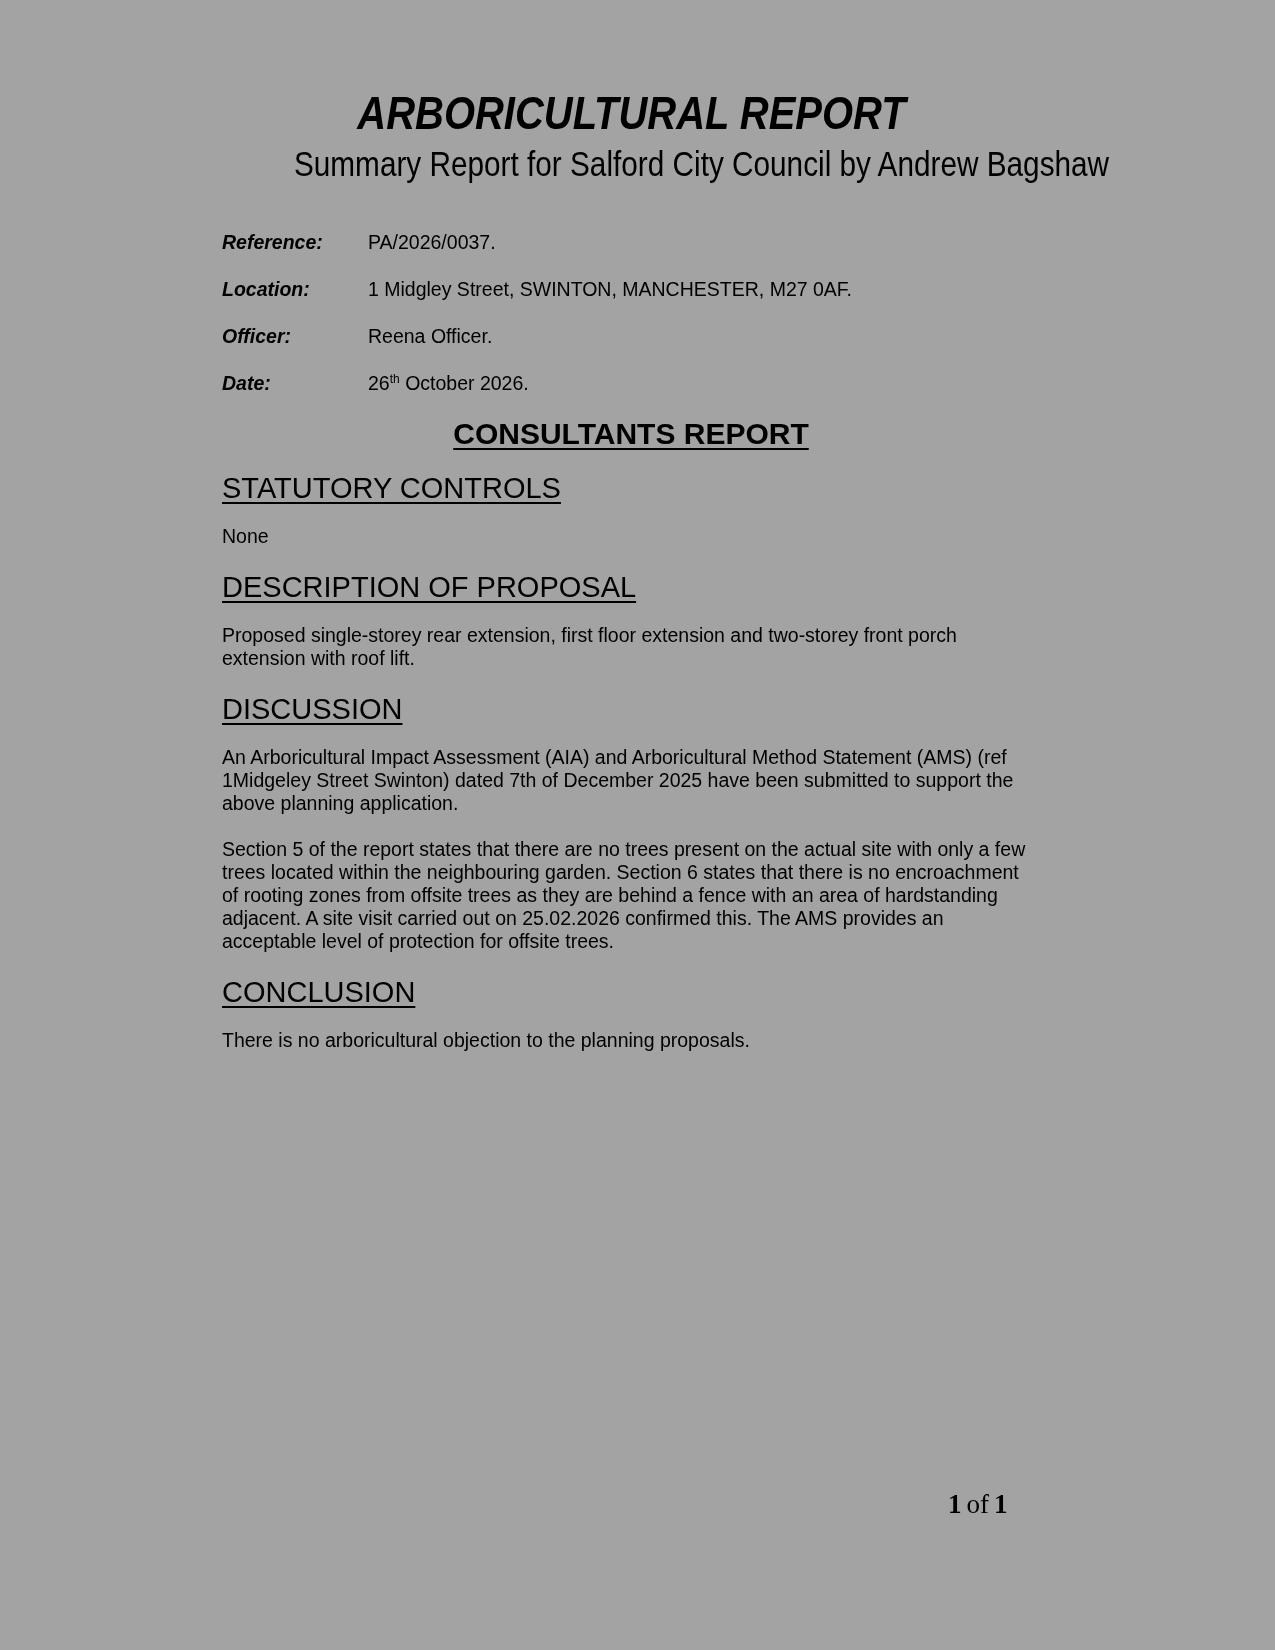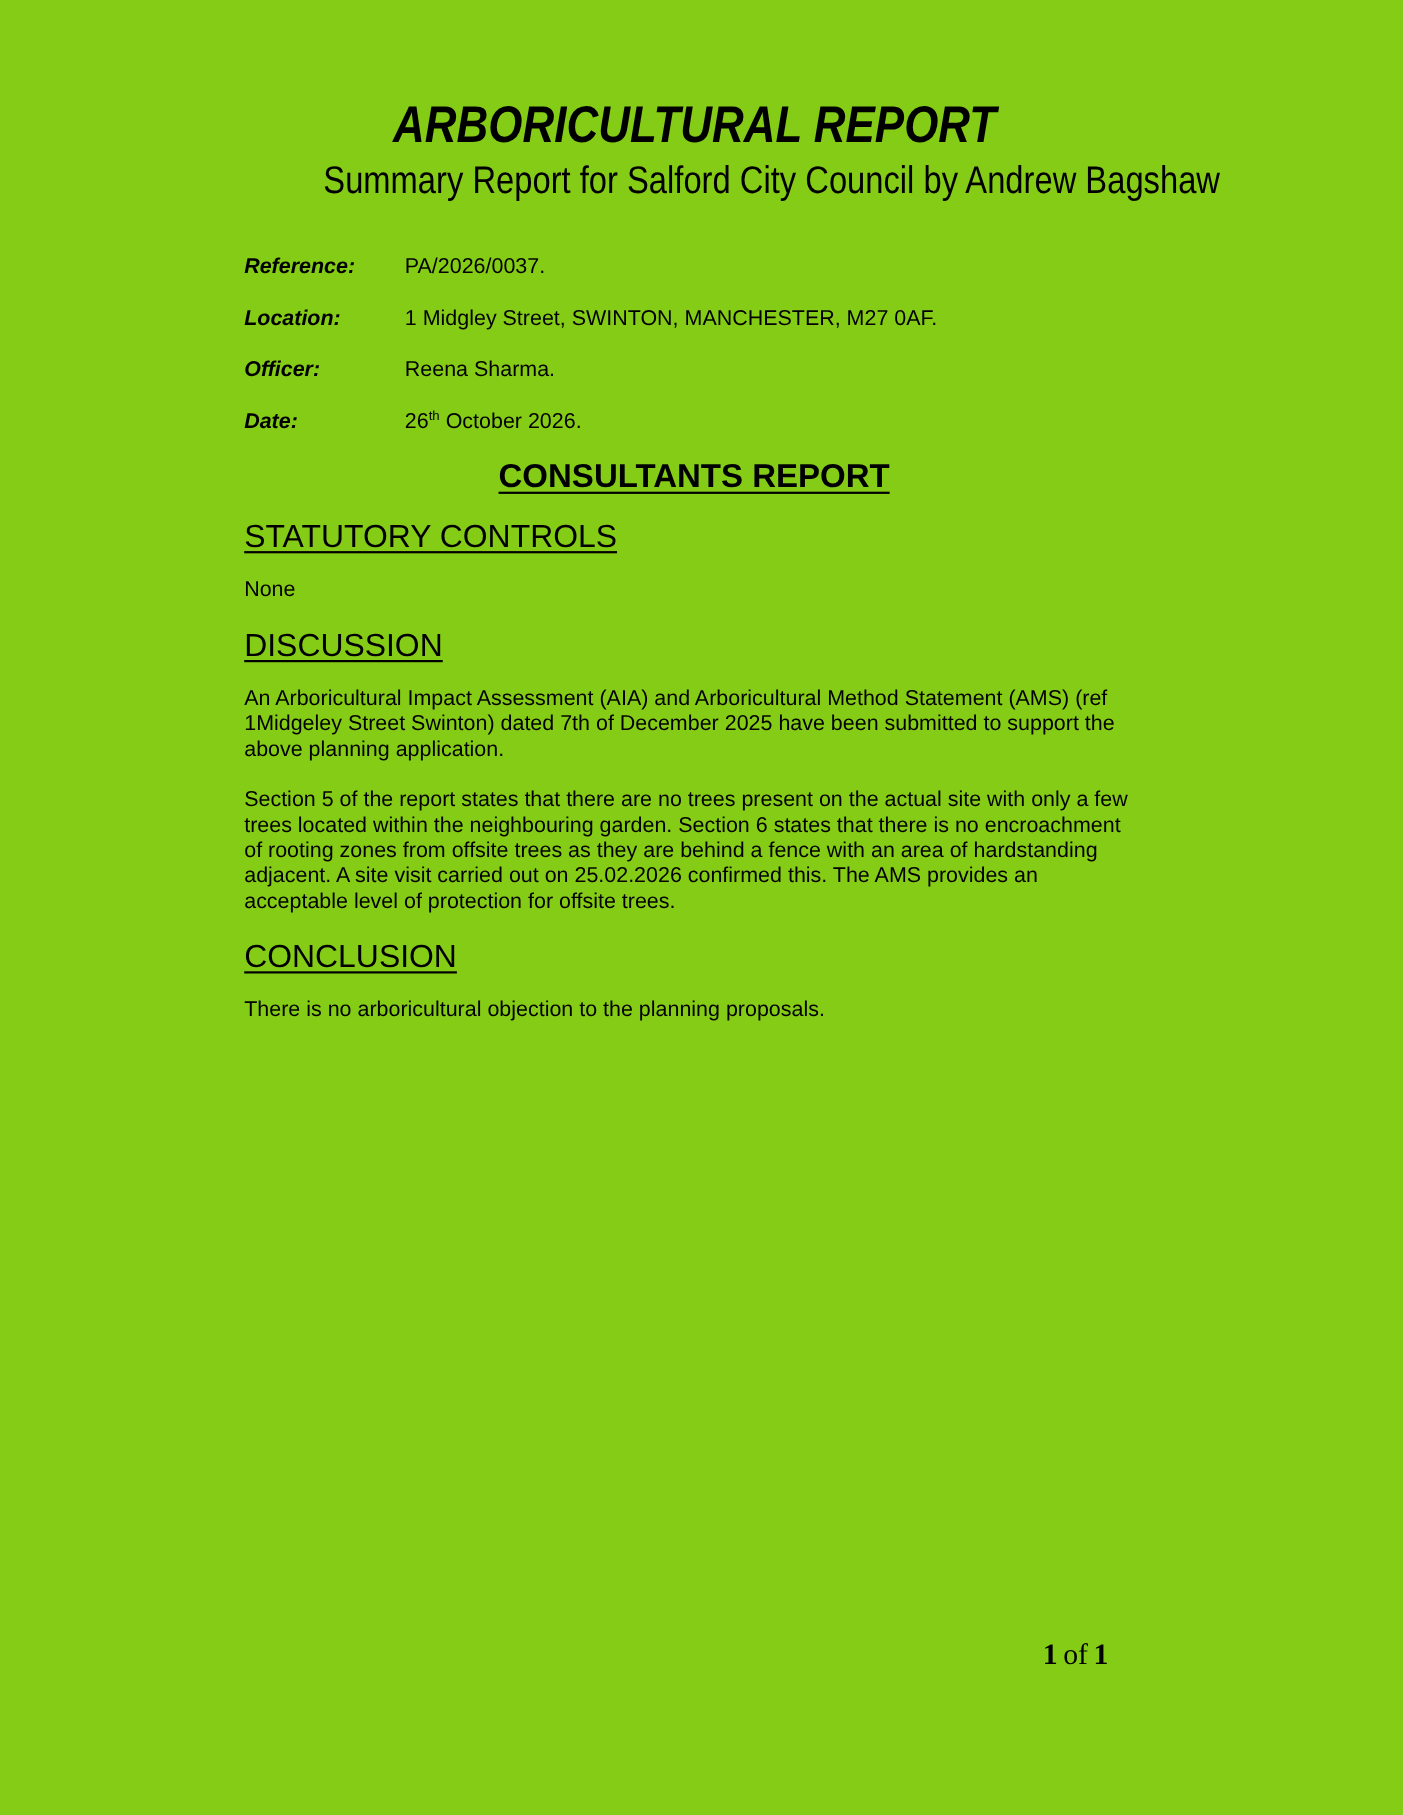--- a/index.html
+++ b/index.html
@@ -8,21 +8,21 @@
     width: 1275px;
     height: 1650px;
     position: relative;
     overflow: hidden;
     font-family: "Liberation Sans", sans-serif;
     color: #000000;
   }
   .page {
     position: absolute;
     inset: 0;
-    background: #84cc16;
+    background: #a3a3a3;
   }
   .content {
     position: absolute;
     left: 222px;
     top: 0;
     width: 818px;
   }
   .doc-title {
     margin-top: 86px;
     text-align: center;
@@ -119,39 +119,45 @@
       <div class="meta-row">
         <span class="meta-label">Reference:</span>
         <span class="meta-value">PA/2026/0037.</span>
       </div>
       <div class="meta-row">
         <span class="meta-label">Location:</span>
         <span class="meta-value">1 Midgley Street, SWINTON, MANCHESTER, M27 0AF.</span>
       </div>
       <div class="meta-row">
         <span class="meta-label">Officer:</span>
-        <span class="meta-value">Reena Sharma.</span>
+        <span class="meta-value">Reena Officer.</span>
       </div>
       <div class="meta-row">
         <span class="meta-label">Date:</span>
         <span class="meta-value"><span>26</span><span class="sup">th</span><span> October 2026.</span></span>
       </div>
     </div>
 
     <div class="report-heading">
       <span class="u">CONSULTANTS REPORT</span>
     </div>
 
     <div class="section">
       <h2 class="section-heading">
         <span class="u">STATUTORY CONTROLS</span>
       </h2>
       <p class="para">None</p>
     </div>
 
+    <div class="section">
+      <h2 class="section-heading">
+        <span class="u">DESCRIPTION OF PROPOSAL</span>
+      </h2>
+      <p class="para">Proposed single-storey rear extension, first floor extension and two-storey front porch extension with roof lift.</p>
+    </div>
 
     <div class="section">
       <h2 class="section-heading">
         <span class="u">DISCUSSION</span>
       </h2>
       <p class="para">An Arboricultural Impact Assessment (AIA) and Arboricultural Method Statement (AMS) (ref 1Midgeley Street Swinton) dated 7th of December 2025 have been submitted to support the above planning application.</p>
       <p class="para">Section 5 of the report states that there are no trees present on the actual site with only a few trees located within the neighbouring garden. Section 6 states that there is no encroachment of rooting zones from offsite trees as they are behind a fence with an area of hardstanding adjacent. A site visit carried out on 25.02.2026 confirmed this. The AMS provides an acceptable level of protection for offsite trees.</p>
     </div>
 
     <div class="section">

